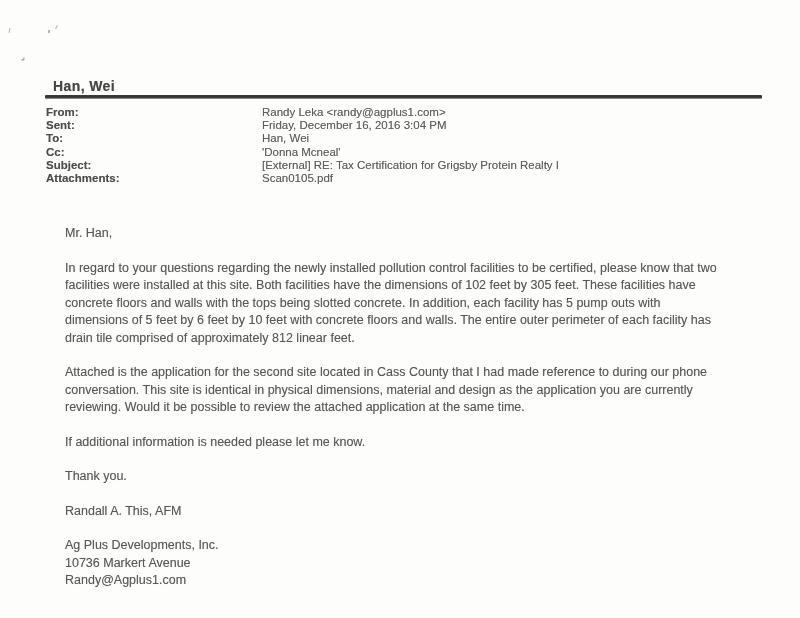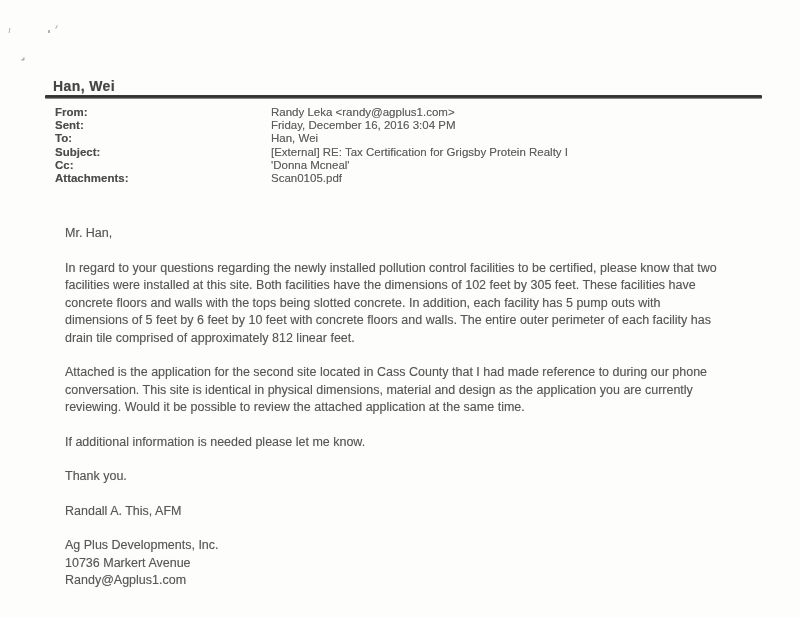--- a/index.html
+++ b/index.html
@@ -48,21 +48,21 @@
     left: 45px;
     top: 95px;
     width: 717px;
     height: 4px;
     background: linear-gradient(to bottom, #3c3c3c 0%, #2f2f2f 55%, #6b6b6b 80%, #b5b5b5 100%);
     border-radius: 1px;
   }
 
   .header-fields {
     position: absolute;
-    left: 55px;
+    left: 46px;
     top: 106px;
     font-size: 11.5px;
     line-height: 13.2px;
     text-shadow: 0 0 0.6px rgba(90,90,90,0.5);
   }
   .field-row { display: flex; }
   .field-label {
     width: 170px;
     font-weight: bold;
     color: #4d4d4d;
@@ -107,26 +107,26 @@
     </div>
     <div class="field-row">
       <span class="field-label">Sent:</span>
       <span class="field-value">Friday, December 16, 2016 3:04 PM</span>
     </div>
     <div class="field-row">
       <span class="field-label">To:</span>
       <span class="field-value">Han, Wei</span>
     </div>
     <div class="field-row">
+      <span class="field-label">Cc:</span>
+      <span class="field-value">'Donna Mcneal'</span>
+    </div>
+    <div class="field-row">
       <span class="field-label">Subject:</span>
       <span class="field-value">[External] RE: Tax Certification for Grigsby Protein Realty I</span>
-    </div>
-    <div class="field-row">
-      <span class="field-label">Cc:</span>
-      <span class="field-value">'Donna Mcneal'</span>
     </div>
     <div class="field-row">
       <span class="field-label">Attachments:</span>
       <span class="field-value">Scan0105.pdf</span>
     </div>
   </div>
 
   <div class="email-body">
 
     <div class="para">

